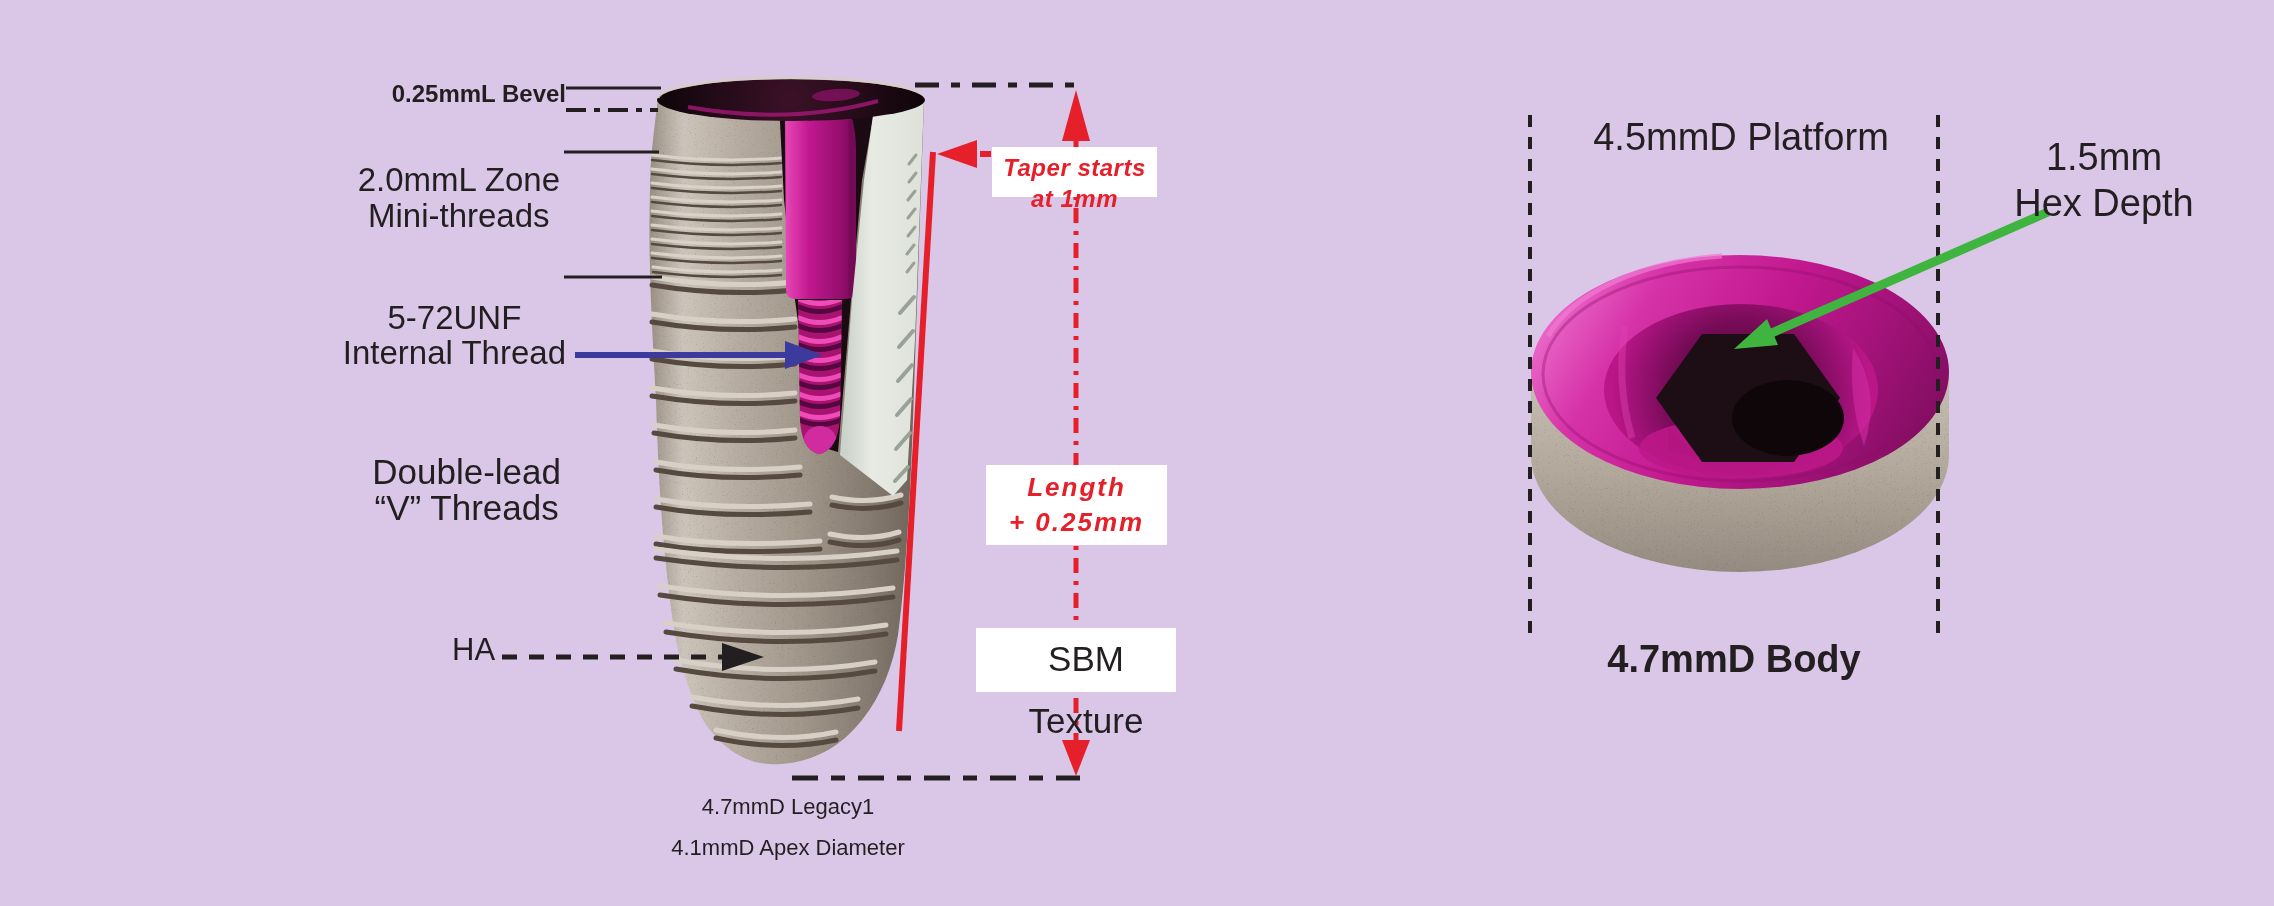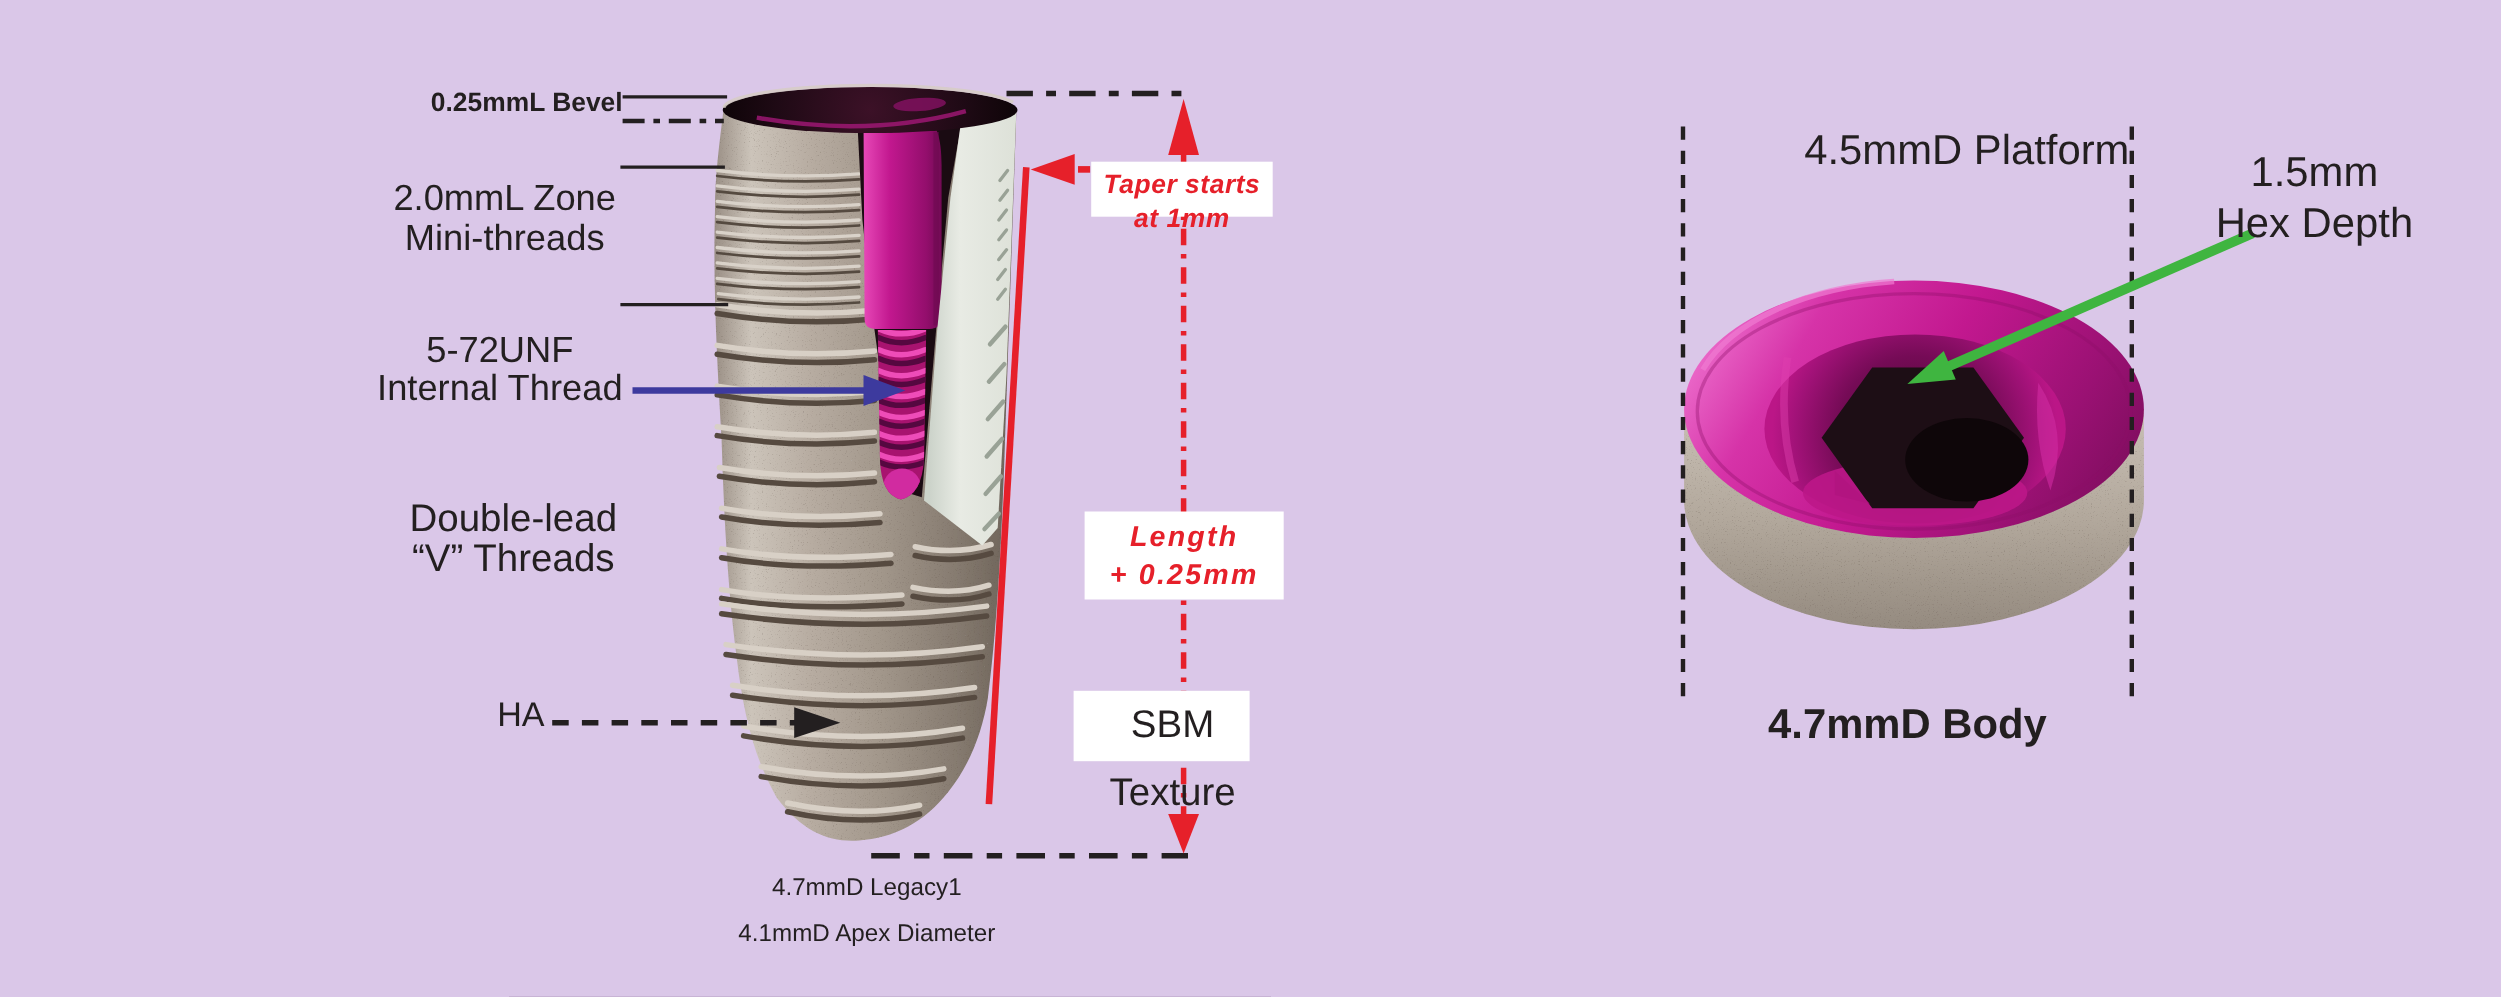--- a/index.html
+++ b/index.html
@@ -20,22 +20,22 @@
   .lbl-bevel{right:1708px;top:80px;font-size:24px;font-weight:bold;}
   .lbl-zone{right:1714px;top:162px;font-size:33px;line-height:36px;}
   .lbl-internal{right:1708px;top:300px;font-size:33px;line-height:35px;}
   .lbl-vthreads{right:1713px;top:454px;font-size:35px;line-height:36px;}
   .lbl-ha{left:452px;top:632px;font-size:31px;}
   .lbl-caption-left{left:538px;top:786px;width:500px;font-size:22px;line-height:41px;}
   .note{position:absolute;background:var(--note_bg);text-align:center;box-sizing:border-box;}
   .red-note{color:var(--red);font-weight:bold;font-style:italic;}
   .note-taper{left:992px;top:147px;width:165px;height:50px;font-size:24px;line-height:31px;padding-top:5px;letter-spacing:0.5px;}
   .note-length{left:986px;top:425px;width:181px;height:80px;font-size:26px;line-height:35px;padding-top:5px;letter-spacing:2px;margin-top:40px;}
-  .note-sbm{left:976px;top:628px;width:160px;height:64px;font-size:35px;line-height:62px;padding-left:20px;}
-  .lbl-platform{left:1538px;top:116px;width:500px;font-size:38px;}
+  .note-sbm{left:976px;top:628px;width:200px;height:64px;font-size:35px;line-height:62px;padding-left:20px;}
+  .lbl-platform{left:1491px;top:116px;width:500px;font-size:38px;}
   .lbl-hexdepth{left:1954px;top:134px;width:300px;font-size:38px;line-height:46px;}
   .lbl-body{left:1484px;top:638px;width:500px;font-size:38px;font-weight:bold;}
   .lbl-caption-right{left:1386px;top:758px;width:700px;font-size:46px;line-height:48px;}
 </style>
 </head>
 <body>
 
 <div class="canvas">
 
   <svg class="art" width="2274" height="906" viewBox="0 0 2274 906">

